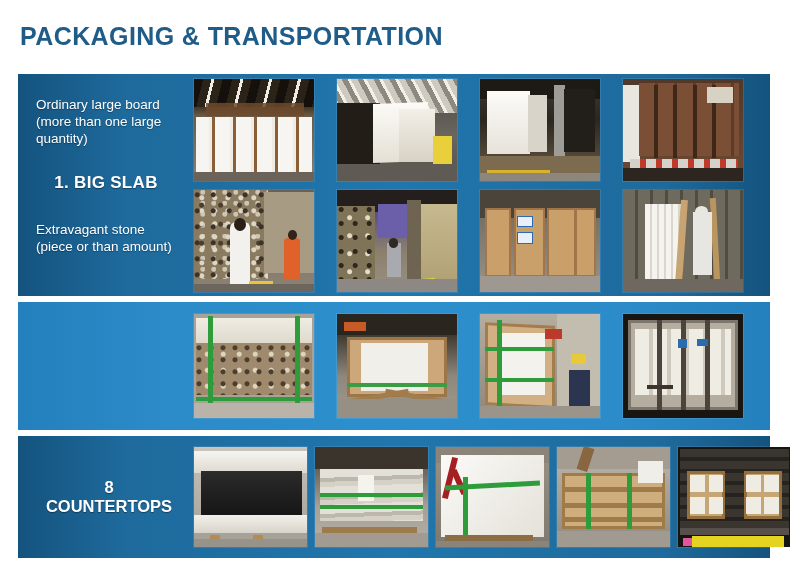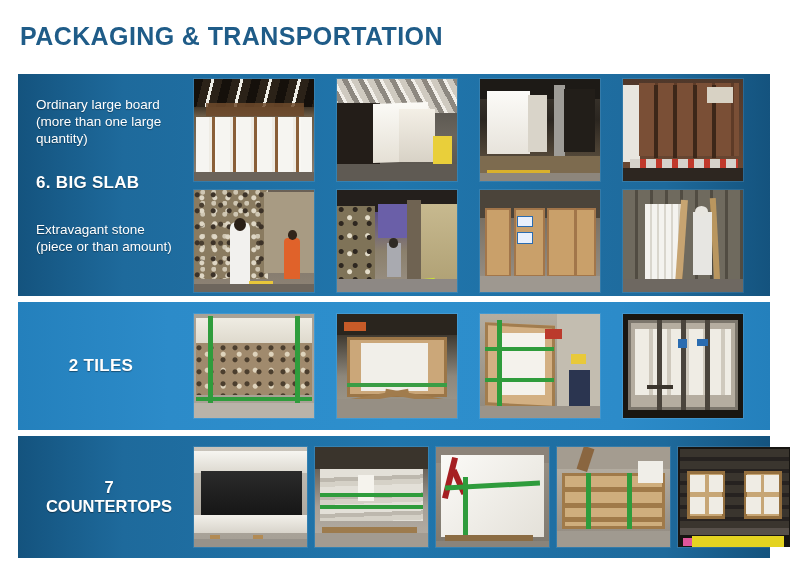--- a/index.html
+++ b/index.html
@@ -50,20 +50,21 @@
   
   .label-col{
     position:absolute;
     left:0; top:0;
     width:158px; height:100%;
     box-sizing:border-box;
     padding-left:18px;
     display:flex;
     flex-direction:column;
     justify-content:center;
+    align-items:center;
   }
   .cap-text{
     color:#ffffff;
     font-size:13.5px;
     line-height:17px;
     font-weight:normal;
     text-shadow:0 1px 1px rgba(0,0,0,.35);
   }
   .cap-strong{
     color:#ffffff;
@@ -332,21 +333,21 @@
 <body>
 
 <div class="page-title">PACKAGING &amp; TRANSPORTATION</div>
 
 <div class="panel">
 
   <div class="band band-dark band-1">
 
     <div class="label-col">
       <div class="cap-text first">Ordinary large board (more than one large quantity)</div>
-      <div class="cap-strong">6. BIG SLAB</div>
+      <div class="cap-strong">1. BIG SLAB</div>
       <div class="cap-text">Extravagant stone (piece or than amount)</div>
     </div>
 
     <div class="photo-rows">
 
       <div class="photo-row r1">
 
         <div class="photo p1">
           <div class="ph ceil"></div>
             <div class="ph back"></div>
@@ -435,23 +436,20 @@
         </div>
 
       </div>
     </div>
   </div>
 
   <div class="band-gap"></div>
 
   <div class="band band-light band-2">
 
-    <div class="label-col">
-      <div class="cap-strong center-label">2 TILES</div>
-    </div>
 
     <div class="photo-rows">
       <div class="photo-row rt">
 
         <div class="photo p9">
           <div class="ph slabtop"></div>
             <div class="ph gran"></div>
           <div class="ph strapL"></div>
             <div class="ph strapR"></div>
           <div class="ph strapB"></div>
@@ -495,21 +493,21 @@
 
       </div>
     </div>
   </div>
 
   <div class="band-gap"></div>
 
   <div class="band band-dark band-3">
 
     <div class="label-col">
-      <div class="cap-strong center-label">7 COUNTERTOPS</div>
+      <div class="cap-strong center-label">8 COUNTERTOPS</div>
     </div>
 
     <div class="photo-rows">
       <div class="photo-row rc">
 
         <div class="photo p13">
           <div class="ph topslab"></div>
             <div class="ph black"></div>
           <div class="ph white2"></div>
           <div class="ph foot f1"></div>

